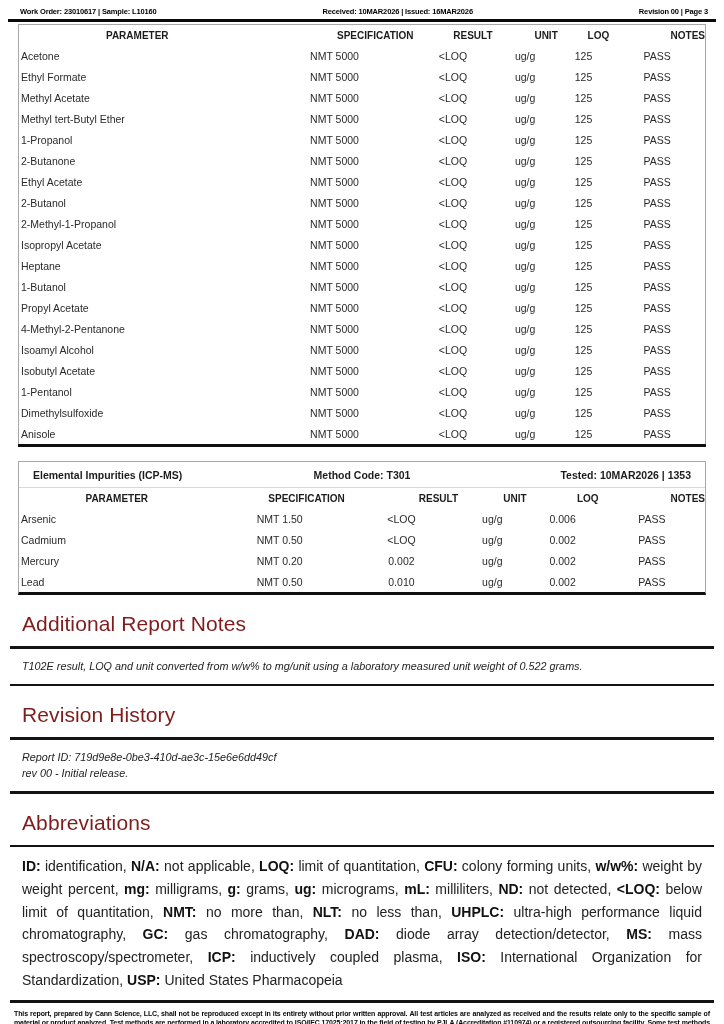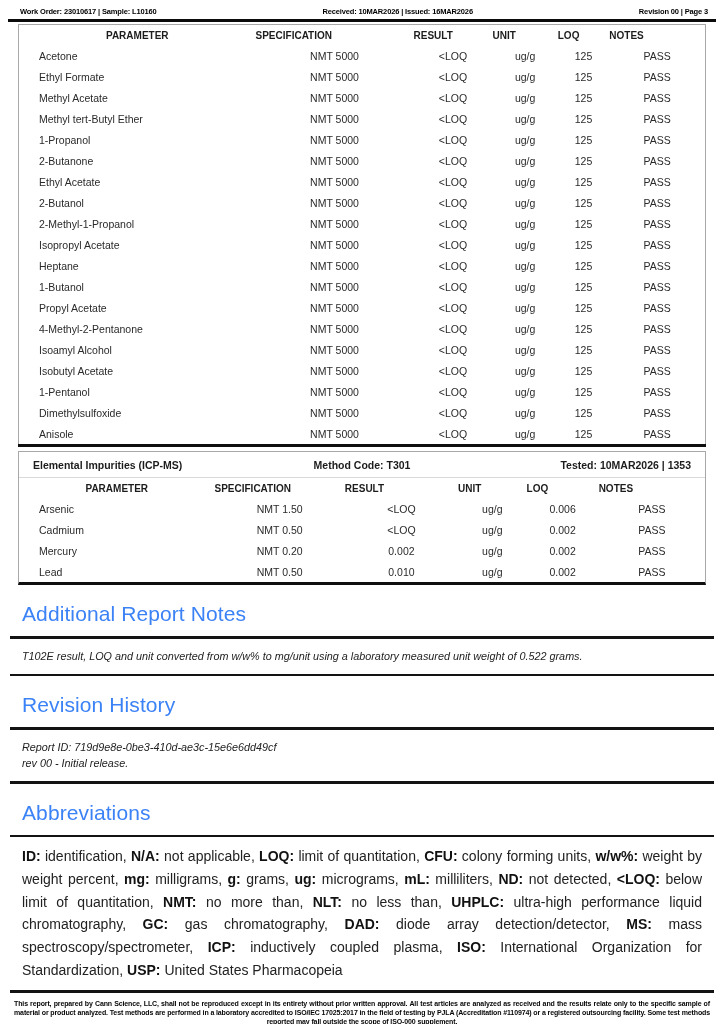--- a/index.html
+++ b/index.html
@@ -20,47 +20,47 @@
 
   
   table.data-table{
     border-collapse:collapse;table-layout:fixed;
     width:688px;margin:0 18px;
     border:1px solid #a8a8a8;border-bottom:3px solid #0f0f0f;
     font-size:10.5px;color:#2a2a2a;
   }
   table.data-table th{
     font-size:10px;font-weight:700;color:#1c1c1c;
-    height:20px;text-align:left;padding:0;
+    height:20px;text-align:right;padding:0;
   }
   table.data-table td{height:21px;text-align:center;padding:0;}
-  table.data-table td.col-param{text-align:left;padding-left:20px;}
+  table.data-table td.col-param{text-align:left;padding-left:2px;}
   table.data-table th.col-param-h{text-align:center;}
   .tbl1-wrap{margin-top:2px;}
 
   .box2{
-    margin:4px 18px 0;
+    margin:14px 18px 0;
     border:1px solid #a8a8a8;border-bottom:3px solid #0f0f0f;
   }
   .box2 table.data-table{border:none;width:100%;margin:0;}
   .box2-header{
     display:flex;align-items:center;
     padding:7px 14px 6px;
     font-size:10.5px;font-weight:700;color:#1c1c1c;
     border-bottom:1px solid #d9d9d9;
   }
   .box2-header .bh-left{flex:1.2;text-align:left;}
   .box2-header .bh-mid{flex:1;text-align:center;}
   .box2-header .bh-right{flex:1.2;text-align:right;}
 
   
   .sections{margin:0 10px;}
   h2.section-title{
     margin:17px 0 11px;padding-left:12px;
-    font-size:21px;font-weight:400;color:#3b82f6;
+    font-size:21px;font-weight:400;color:#7f1d1d;
     letter-spacing:.1px;line-height:1.1;
   }
   .rule{height:2.5px;background:#131313;}
   .section-body{
     margin:9px 0 10px;padding:0 12px;
     font-size:10.8px;color:#222;line-height:1.5;font-style:italic;
   }
   .section-body .line{display:block;}
   .abbrev-body{
     margin:8px 0 9px;padding:0 12px;

